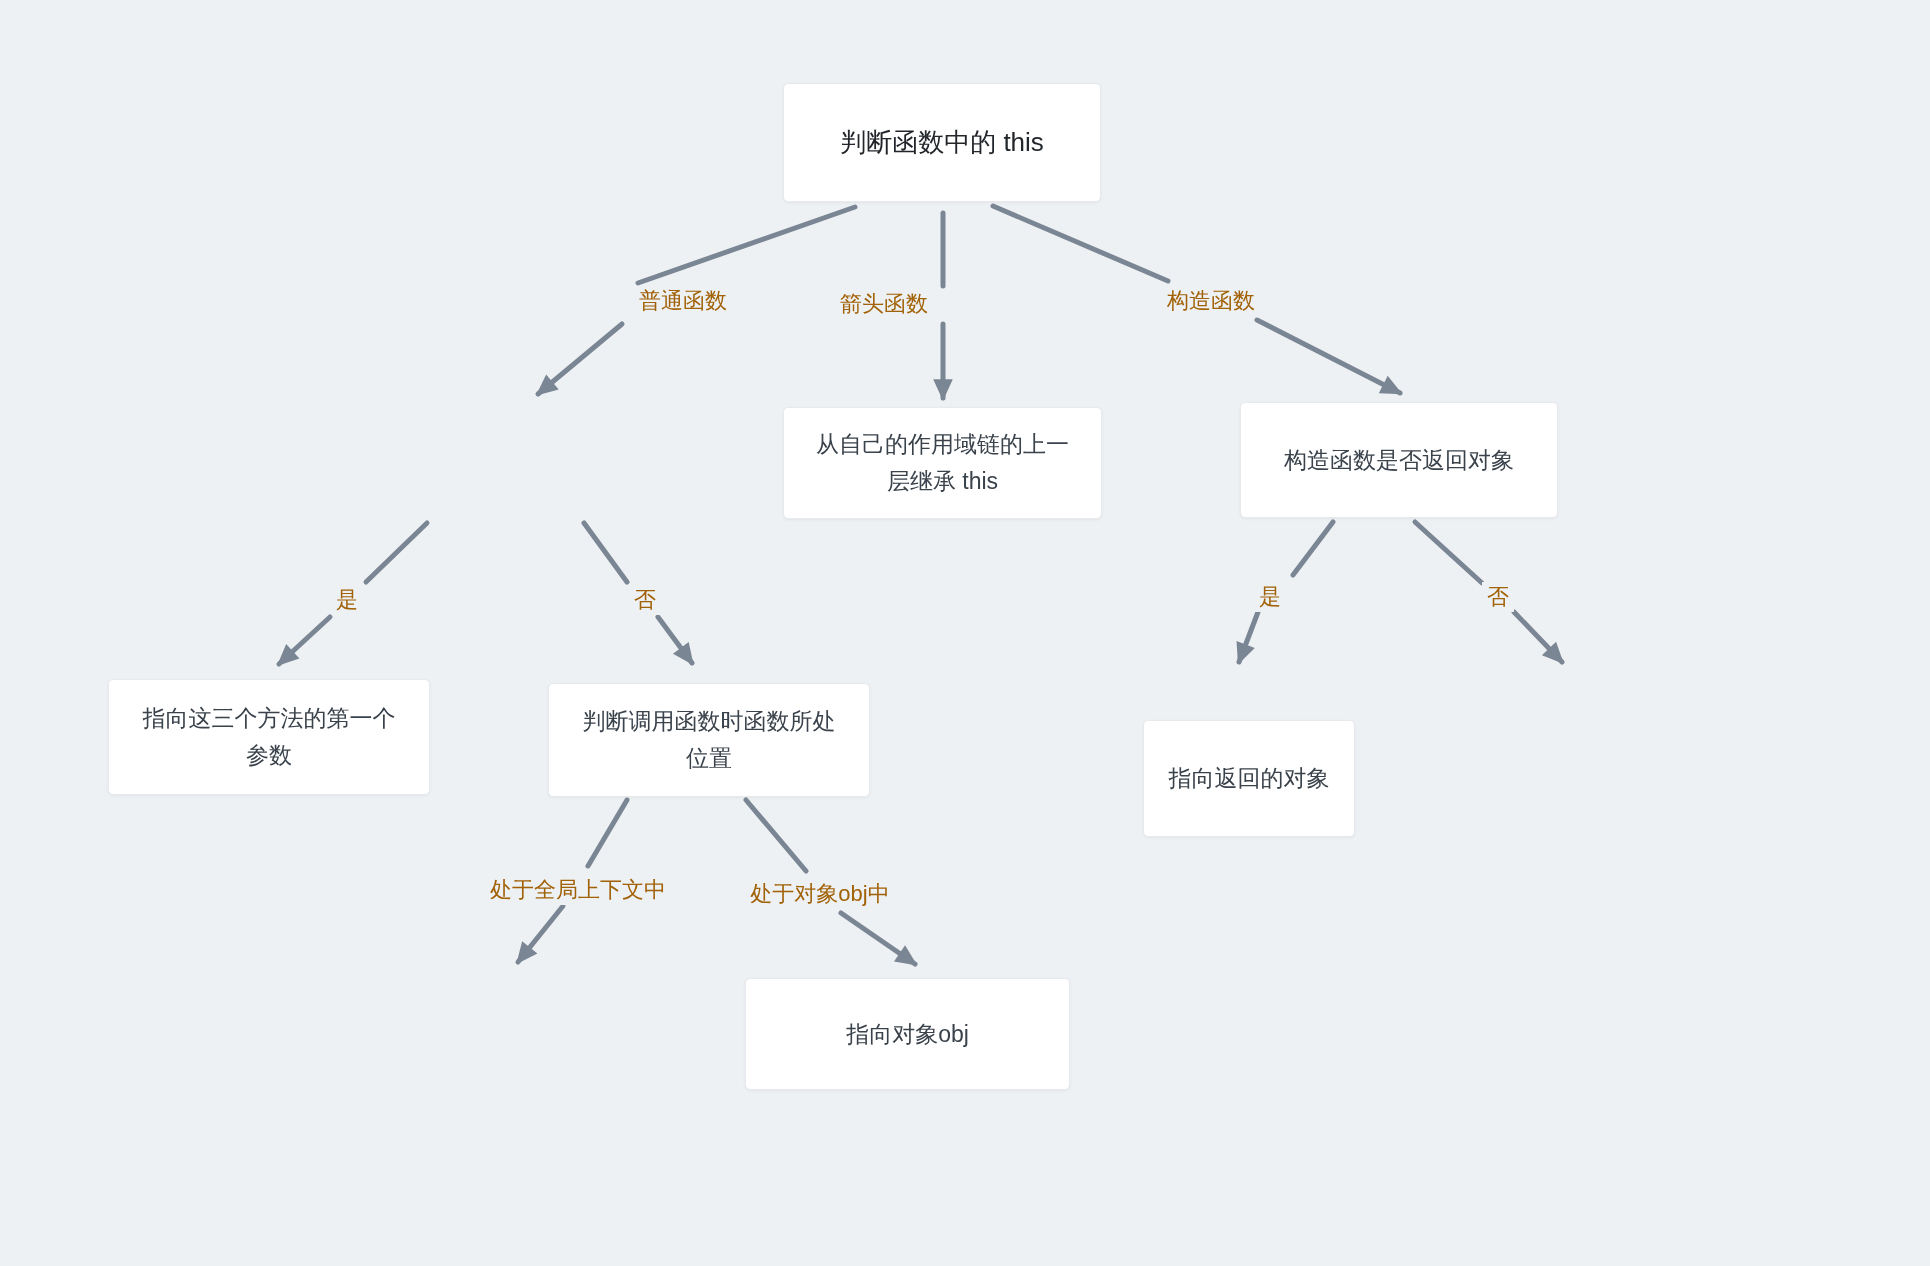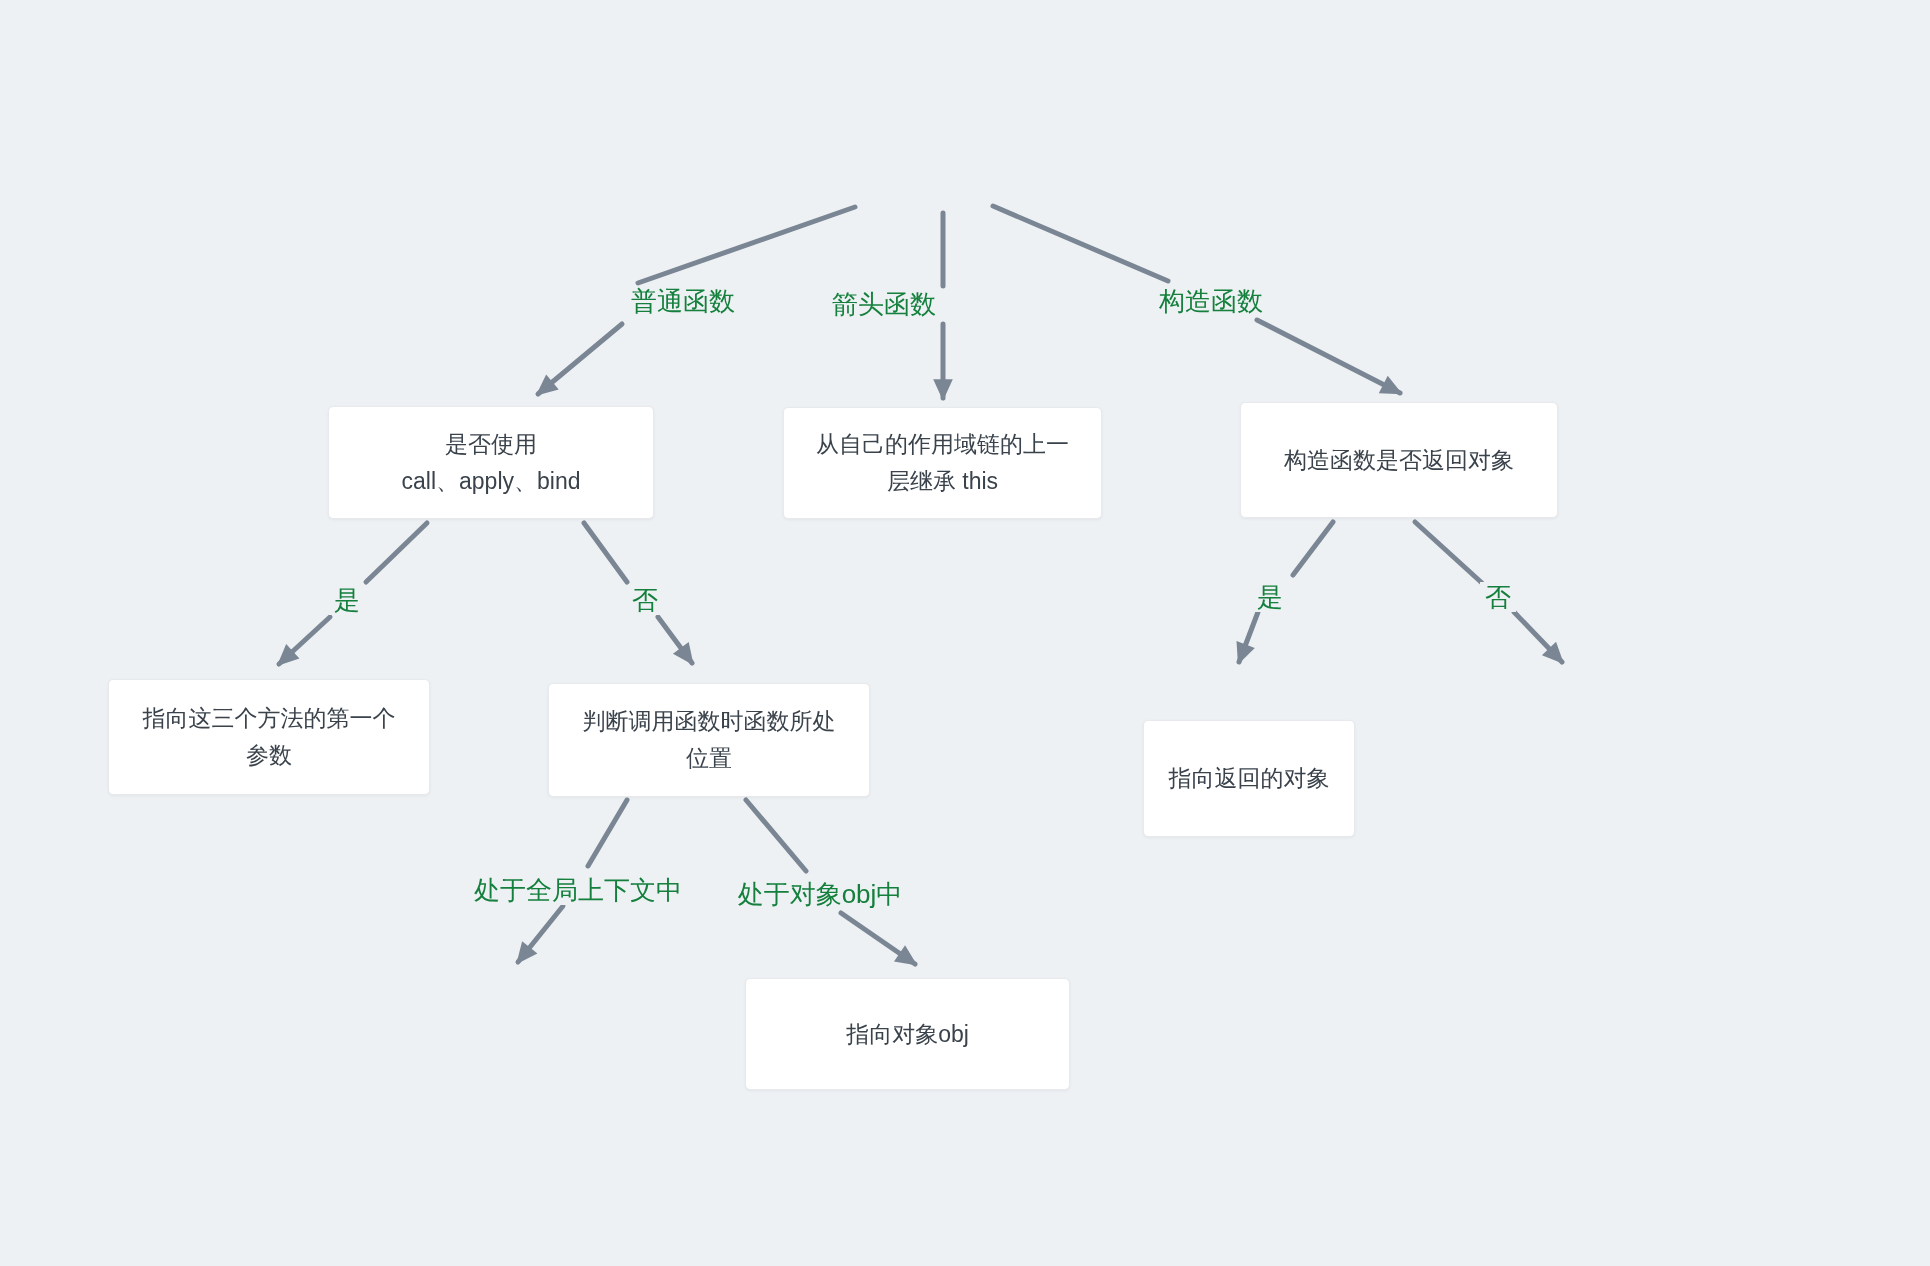--- a/index.html
+++ b/index.html
@@ -46,22 +46,22 @@
   }
   .node.root{
     font-size:26px;
     color:#22262b;
   }
   .node-line{white-space:nowrap;}
   .edge-label{
     position:absolute;
     transform:translate(-50%,-50%);
     background:#eef1f4;
-    color:#15803d;
-    font-size:26px;
+    color:#a16207;
+    font-size:22px;
     line-height:30px;
     padding:0 5px;
     white-space:nowrap;
   }
 </style>
 </head>
 <body>
 
 <div class="canvas" id="canvas">
   <svg class="edges" id="edges-svg" width="1930" height="1266" viewBox="0 0 1930 1266" xmlns="http://www.w3.org/2000/svg">
@@ -91,23 +91,22 @@
     </svg>
 <div class="edge-label" style="left: 683px; top: 301px;">普通函数</div>
     <div class="edge-label" style="left: 884px; top: 304px;">箭头函数</div>
     <div class="edge-label" style="left: 1211px; top: 301px;">构造函数</div>
     <div class="edge-label" style="left: 347px; top: 600px;">是</div>
     <div class="edge-label" style="left: 645px; top: 600px;">否</div>
     <div class="edge-label" style="left: 1270px; top: 597px;">是</div>
     <div class="edge-label" style="left: 1498px; top: 597px;">否</div>
     <div class="edge-label" style="left: 578px; top: 890px;">处于全局上下文中</div>
     <div class="edge-label" style="left: 820px; top: 894px;">处于对象obj中</div>
-    <div class="node" style="left: 328px; top: 406px; width: 326px; height: 113px;">
-      <div class="node-line">是否使用</div>
-      <div class="node-line">call、apply、bind</div>
+    <div class="node root" style="left: 783px; top: 83px; width: 318px; height: 119px;">
+      <div class="node-line">判断函数中的 this</div>
     </div>
     <div class="node" style="left: 783px; top: 407px; width: 319px; height: 112px;">
       <div class="node-line">从自己的作用域链的上一</div>
       <div class="node-line">层继承 this</div>
     </div>
     <div class="node" style="left: 1240px; top: 402px; width: 318px; height: 116px;">
       <div class="node-line">构造函数是否返回对象</div>
     </div>
     <div class="node" style="left: 108px; top: 679px; width: 322px; height: 116px;">
       <div class="node-line">指向这三个方法的第一个</div>

